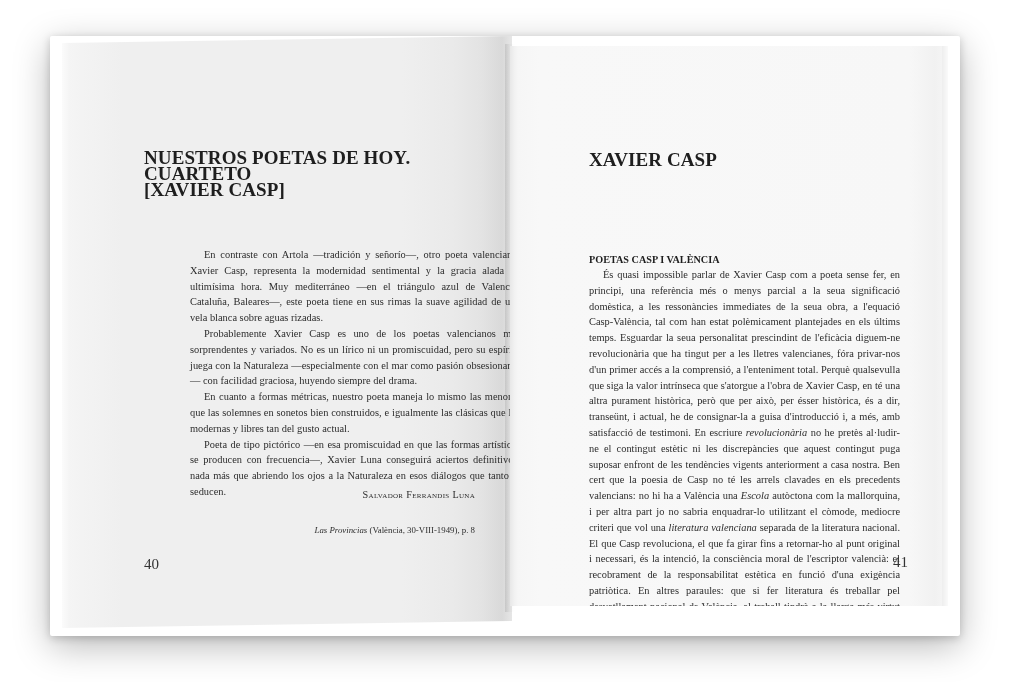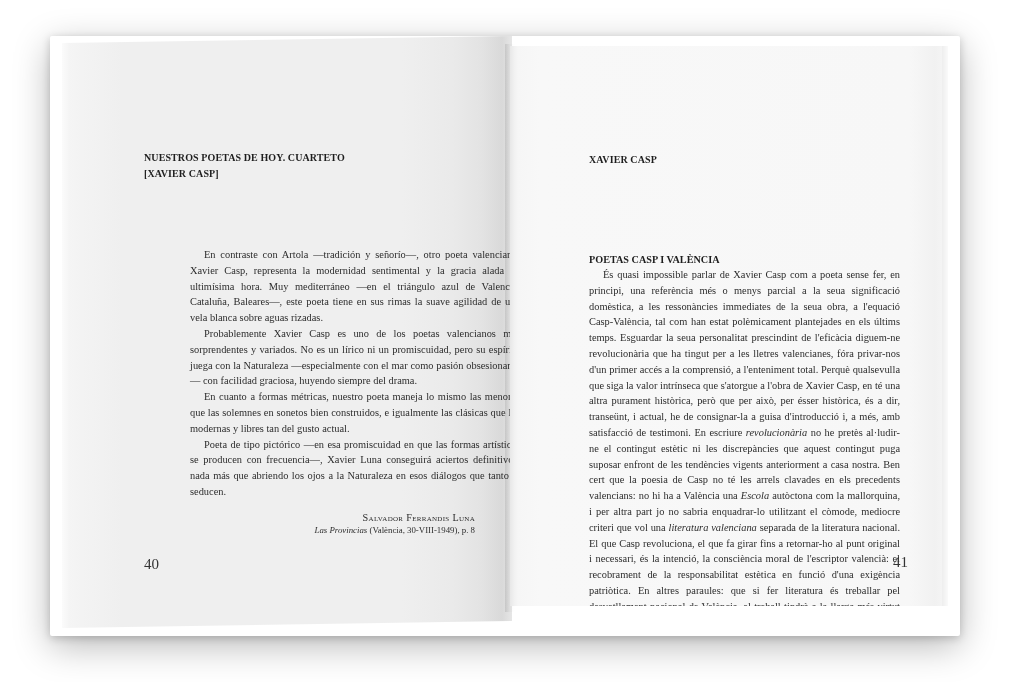--- a/index.html
+++ b/index.html
@@ -75,21 +75,21 @@
       left: 505px;
       top: 44px;
       width: 10px;
       height: 568px;
       background: linear-gradient(to right, rgba(0,0,0,0.10), rgba(0,0,0,0.02), rgba(255,255,255,0));
     }
     .chapter-title {
       position: absolute;
       margin: 0;
       font-weight: bold;
-      font-size: 10px;
+      font-size: 19px;
       line-height: 16px;
       letter-spacing: 0.1px;
       color: #1e1e1e;
     }
     .left-title { left: 82px; top: 107px; width: 300px; }
     .right-title { left: 79px; top: 106px; width: 300px; }
 
     .body-text {
       position: absolute;
       font-size: 10.4px;
@@ -117,21 +117,21 @@
     }
     .signature {
       position: absolute;
       left: 0;
       width: 413px;
       text-align: right;
       font-size: 9.6px;
       line-height: 13px;
       color: #2c2c2c;
     }
-    .sig-name { top: 468px; font-variant: small-caps; font-size: 10.2px; letter-spacing: 0.3px; }
+    .sig-name { top: 445px; font-variant: small-caps; font-size: 10.2px; letter-spacing: 0.3px; }
     .sig-source { top: 481px; font-size: 8.8px; }
     .sig-source .italic { font-style: italic; }
     .folio {
       position: absolute;
       font-size: 15px;
       color: #333;
     }
     .folio-left { left: 82px; top: 513px; }
     .folio-right { left: 383px; top: 508px; }
     .italic { font-style: italic; }

